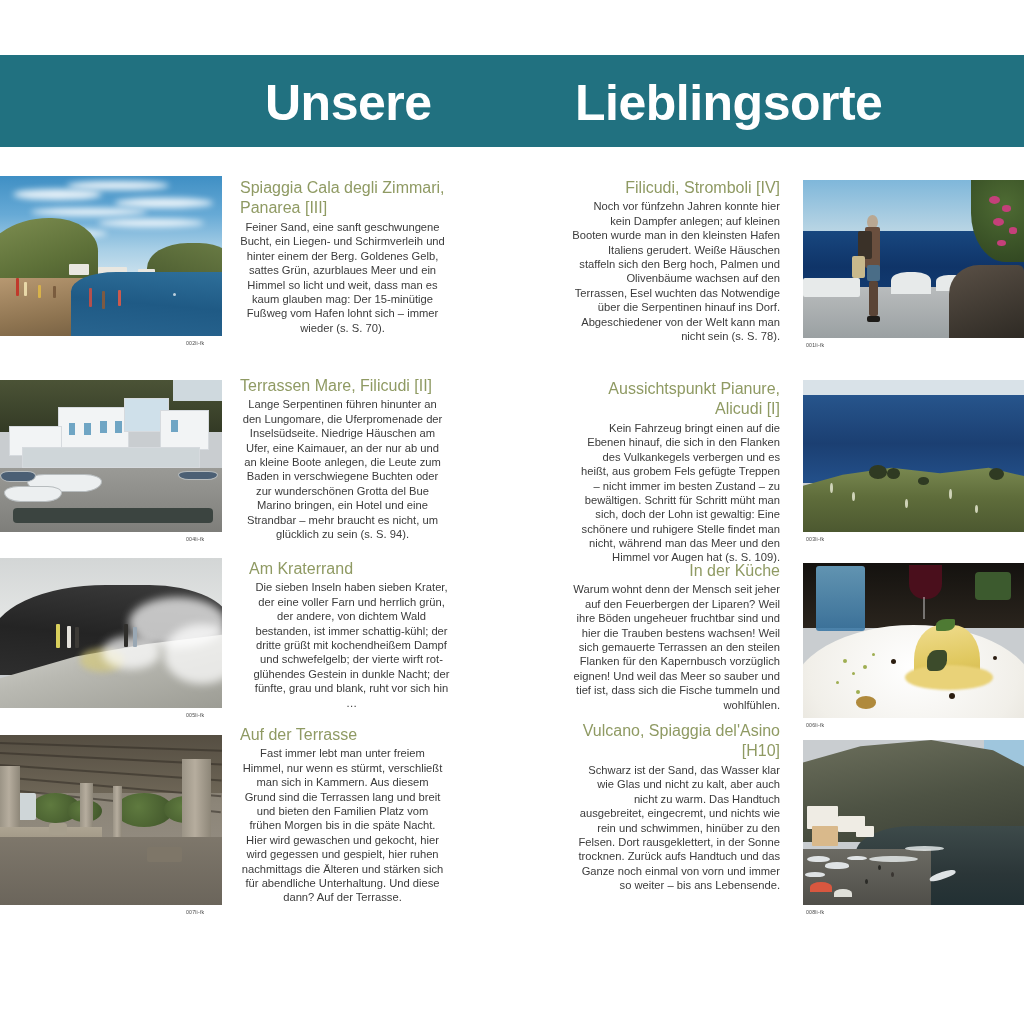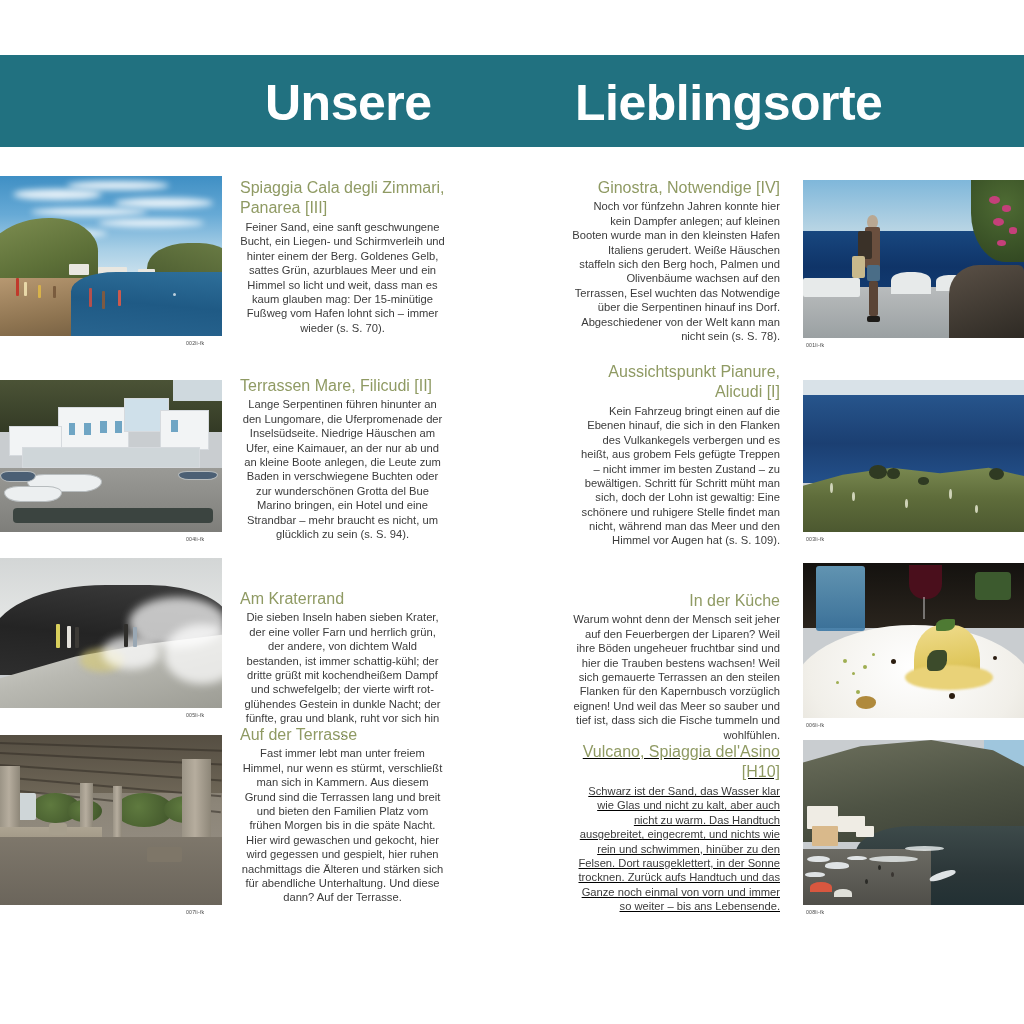--- a/index.html
+++ b/index.html
@@ -556,43 +556,43 @@
   <div class="col-left-text" style="top:178px;">
     <div class="entry-title">Spiaggia Cala degli Zimmari, Panarea [III]</div>
     <div class="entry-body">Feiner Sand, eine sanft geschwungene Bucht, ein Liegen- und Schirmverleih und hinter einem der Berg. Goldenes Gelb, sattes Grün, azurblaues Meer und ein Himmel so licht und weit, dass man es kaum glauben mag: Der 15-minütige Fußweg vom Hafen lohnt sich – immer wieder (s. S. 70).</div>
   </div>
 
   <div class="col-left-text" style="top:376px;">
     <div class="entry-title">Terrassen Mare, Filicudi [II]</div>
     <div class="entry-body">Lange Serpentinen führen hinunter an den Lungomare, die Uferpromenade der Inselsüdseite. Niedrige Häuschen am Ufer, eine Kaimauer, an der nur ab und an kleine Boote anlegen, die Leute zum Baden in verschwiegene Buchten oder zur wunderschönen Grotta del Bue Marino bringen, ein Hotel und eine Strandbar – mehr braucht es nicht, um glücklich zu sein (s. S. 94).</div>
   </div>
 
-  <div class="col-left-text" style="top:589px;">
+  <div class="col-left-text" style="top:559px;margin-left:9px;">
     <div class="entry-title">Am Kraterrand</div>
     <div class="entry-body">Die sieben Inseln haben sieben Krater, der eine voller Farn und herrlich grün, der andere, von dichtem Wald bestanden, ist immer schattig-kühl; der dritte grüßt mit kochendheißem Dampf und schwefelgelb; der vierte wirft rot-glühendes Gestein in dunkle Nacht; der fünfte, grau und blank, ruht vor sich hin …</div>
   </div>
 
   <div class="col-left-text" style="top:725px;">
     <div class="entry-title">Auf der Terrasse</div>
     <div class="entry-body">Fast immer lebt man unter freiem Himmel, nur wenn es stürmt, verschließt man sich in Kammern. Aus diesem Grund sind die Terrassen lang und breit und bieten den Familien Platz vom frühen Morgen bis in die späte Nacht. Hier wird gewaschen und gekocht, hier wird gegessen und gespielt, hier ruhen nachmittags die Älteren und stärken sich für abendliche Unterhaltung. Und diese dann? Auf der Terrasse.</div>
   </div>
 
   <div class="col-right-text" style="top:178px;">
-    <div class="entry-title">Ginostra, Notwendige [IV]</div>
+    <div class="entry-title">Filicudi, Stromboli [IV]</div>
     <div class="entry-body">Noch vor fünfzehn Jahren konnte hier kein Dampfer anlegen; auf kleinen Booten wurde man in den kleinsten Hafen Italiens gerudert. Weiße Häuschen staffeln sich den Berg hoch, Palmen und Olivenbäume wachsen auf den Terrassen, Esel wuchten das Notwendige über die Serpentinen hinauf ins Dorf. Abgeschiedener von der Welt kann man nicht sein (s. S. 78).</div>
   </div>
 
-  <div class="col-right-text" style="top:362px;">
+  <div class="col-right-text" style="top:379px;">
     <div class="entry-title">Aussichtspunkt Pianure, Alicudi [I]</div>
     <div class="entry-body">Kein Fahrzeug bringt einen auf die Ebenen hinauf, die sich in den Flanken des Vulkankegels verbergen und es heißt, aus grobem Fels gefügte Treppen – nicht immer im besten Zustand – zu bewältigen. Schritt für Schritt müht man sich, doch der Lohn ist gewaltig: Eine schönere und ruhigere Stelle findet man nicht, während man das Meer und den Himmel vor Augen hat (s. S. 109).</div>
   </div>
 
-  <div class="col-right-text" style="top:561px;margin-top:30px;">
+  <div class="col-right-text" style="top:561px;">
     <div class="entry-title">In der Küche</div>
     <div class="entry-body">Warum wohnt denn der Mensch seit jeher auf den Feuerbergen der Liparen? Weil ihre Böden ungeheuer fruchtbar sind und hier die Trauben bestens wachsen! Weil sich gemauerte Terrassen an den steilen Flanken für den Kapernbusch vorzüglich eignen! Und weil das Meer so sauber und tief ist, dass sich die Fische tummeln und wohlfühlen.</div>
   </div>
 
-  <div class="col-right-text" style="top:742px;text-decoration:underline;">
+  <div class="col-right-text" style="top:721px;">
     <div class="entry-title">Vulcano, Spiaggia del'Asino [H10]</div>
     <div class="entry-body">Schwarz ist der Sand, das Wasser klar wie Glas und nicht zu kalt, aber auch nicht zu warm. Das Handtuch ausgebreitet, eingecremt, und nichts wie rein und schwimmen, hinüber zu den Felsen. Dort rausgeklettert, in der Sonne trocknen. Zurück aufs Handtuch und das Ganze noch einmal von vorn und immer so weiter – bis ans Lebensende.</div>
   </div>
 
 </div>
 
 </body></html>

